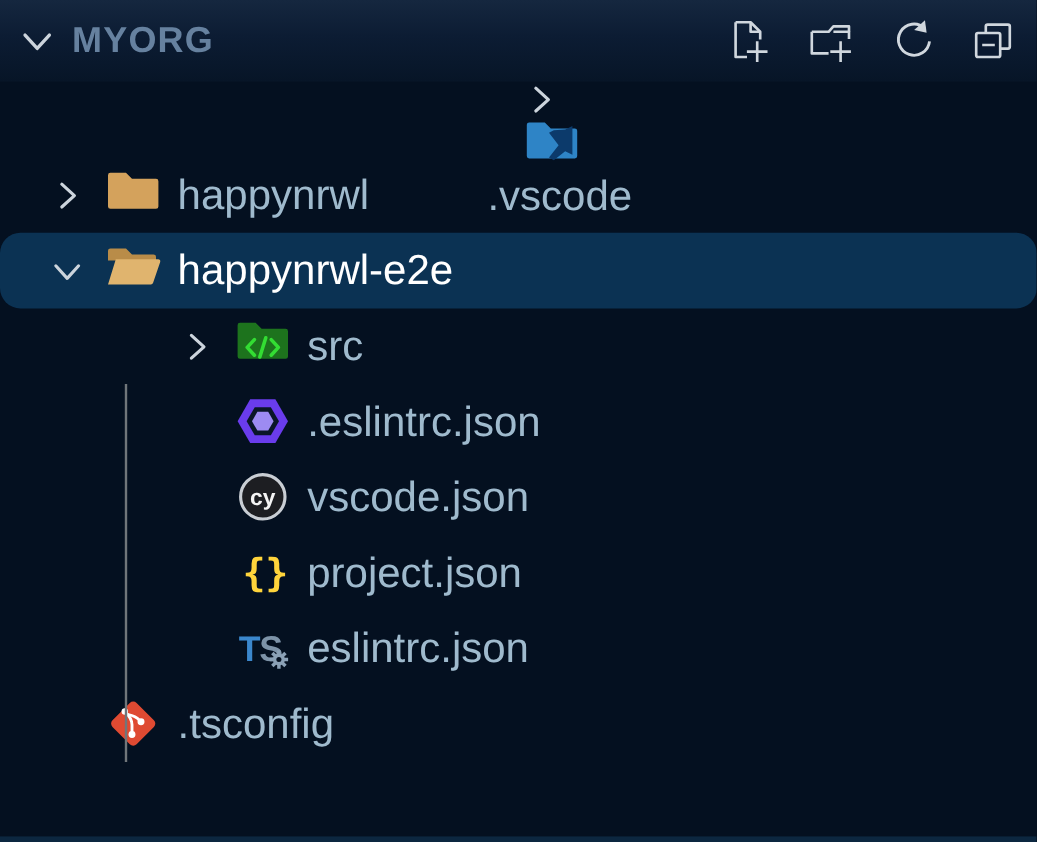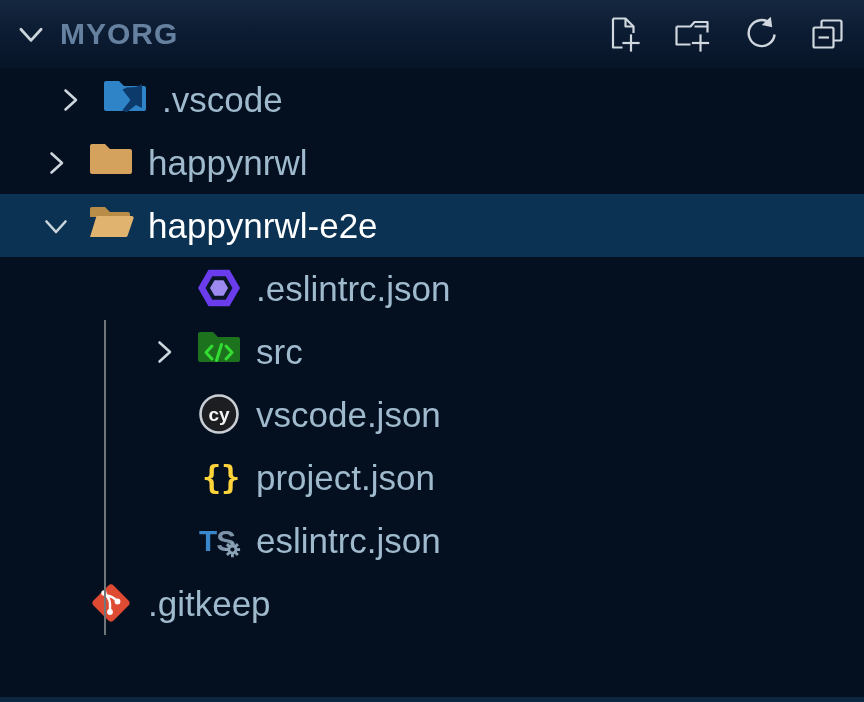--- a/index.html
+++ b/index.html
@@ -22,26 +22,26 @@
     margin-left:13px; flex:1; user-select:none;
   }
   .tbtn {
     width:44px; height:44px; margin-left:24px; padding:0;
     background:none; border:none; display:flex; align-items:center; justify-content:center;
     cursor:pointer; border-radius:6px;
   }
   
   .tree { position:relative; }
   .row { height:63px; display:flex; align-items:center; cursor:pointer; }
-  .row.selected { background:#0b3253; }
+  .row.selected { background:#0b3253;border-radius:17px; }
   .twisty { width:47px; height:30px; display:flex; align-items:center; flex:none; }
   .file-icon { width:46px; height:46px; display:flex; align-items:flex-start; justify-content:center; flex:none; }
   .label { margin-left:14px; font-size:35px; color:#9fbacd; white-space:nowrap; user-select:none; }
   .row.selected .label { color:#ffffff; }
-  .d0 { padding-left:55px; }
+  .d0 { padding-left:55px;flex-direction:column; }
   .d1 { padding-left:41px; }
   .d2 { padding-left:149px; }
   .indent-guide { position:absolute; left:104px; top:320px; width:2px; height:315px; background:#70767a; }
   .bottom-strip { position:absolute; left:0; bottom:0; width:864px; height:5px; background:#0c2740; }
   svg { display:block; }
 </style>
 </head>
 <body>
 
 <div class="explorer">
@@ -131,47 +131,47 @@
         </span>
     <span class="file-icon">
           <svg width="46" height="38" viewBox="0 0 46 38">
             <path d="M2 6 a2 2 0 0 1 2-2 h13 l5 5 h18 a2 2 0 0 1 2 2 v3 H2 Z" fill="#b98c48"></path>
             <path d="M8.5 13 H43.8 a1.8 1.8 0 0 1 1.7 2.4 L39.6 32.7 A2 2 0 0 1 37.7 34 H2 Z" fill="#e0b46e"></path>
           </svg>
         </span>
     <span class="label">happynrwl-e2e</span>
   </div>
       <div class="row d2">
-    <span class="twisty"></span>
-    <span class="file-icon">
-          <svg width="44" height="44" viewBox="0 0 44 44">
-            <polygon points="1,22 11.5,3.8 32.5,3.8 43,22 32.5,40.2 11.5,40.2" fill="#6a3cec"></polygon>
-            <polygon points="8.5,22 15.3,10.3 28.7,10.3 35.5,22 28.7,33.7 15.3,33.7" fill="#0a1628"></polygon>
-            <polygon points="13,22 17.5,14.2 26.5,14.2 31,22 26.5,29.8 17.5,29.8" fill="#9d8bf2"></polygon>
-          </svg>
-        </span>
-    <span class="label">.eslintrc.json</span>
-  </div>
-      <div class="row d2">
     <span class="twisty">
           <svg width="30" height="30" viewBox="0 0 30 30">
             <polyline points="10.5,5.5 21,15 10.5,24.5" fill="none" stroke="#ccd4dc" stroke-width="2.6" stroke-linecap="round" stroke-linejoin="round"></polyline>
           </svg>
         </span>
     <span class="file-icon">
           <svg width="46" height="38" viewBox="0 0 46 38">
             <path d="M2 5 a2 2 0 0 1 2-2 h13 l5 5 h20 a2 2 0 0 1 2 2 v21 a2 2 0 0 1-2 2 H4 a2 2 0 0 1-2-2 Z" fill="#1d731d"></path>
             <g fill="none" stroke="#33dd33" stroke-width="3" stroke-linecap="round" stroke-linejoin="round">
               <polyline points="16,17 10,23.5 16,30"></polyline>
               <polyline points="30,17 36,23.5 30,30"></polyline>
               <line x1="25.5" y1="15.5" x2="20.5" y2="31.5"></line>
             </g>
           </svg>
         </span>
     <span class="label">src</span>
+  </div>
+      <div class="row d2">
+    <span class="twisty"></span>
+    <span class="file-icon">
+          <svg width="44" height="44" viewBox="0 0 44 44">
+            <polygon points="1,22 11.5,3.8 32.5,3.8 43,22 32.5,40.2 11.5,40.2" fill="#6a3cec"></polygon>
+            <polygon points="8.5,22 15.3,10.3 28.7,10.3 35.5,22 28.7,33.7 15.3,33.7" fill="#0a1628"></polygon>
+            <polygon points="13,22 17.5,14.2 26.5,14.2 31,22 26.5,29.8 17.5,29.8" fill="#9d8bf2"></polygon>
+          </svg>
+        </span>
+    <span class="label">.eslintrc.json</span>
   </div>
       <div class="row d2">
     <span class="twisty"></span>
     <span class="file-icon">
           <svg width="44" height="44" viewBox="0 0 44 44">
             <circle cx="22" cy="22" r="18.5" fill="#1d1e22" stroke="#c9ced4" stroke-width="2.6"></circle>
             <text x="22" y="28.5" text-anchor="middle" font-size="19" font-weight="bold" fill="#f4f4f4" font-family="Liberation Sans,sans-serif">cy</text>
           </svg>
         </span>
     <span class="label">vscode.json</span>
@@ -213,19 +213,19 @@
             <rect x="7.8" y="7.8" width="28.4" height="28.4" rx="4" transform="rotate(45 22 22)" fill="#df4a32"></rect>
             <g stroke="#ffffff" stroke-width="2.4" fill="none" stroke-linecap="round">
               <path d="M15 12 Q 21 17.5 21 23 L 21 30"></path>
               <path d="M18 14.5 Q 24 15.5 27.5 19.5"></path>
             </g>
             <circle cx="15" cy="12" r="2.7" fill="#ffffff"></circle>
             <circle cx="21" cy="31" r="2.9" fill="#ffffff"></circle>
             <circle cx="28.5" cy="20.5" r="2.9" fill="#ffffff"></circle>
           </svg>
         </span>
-    <span class="label">.gitkeep</span>
+    <span class="label">.tsconfig</span>
   </div>
     </div>
 
   <div class="indent-guide"></div>
   <div class="bottom-strip"></div>
 </div>
 
 </body></html>

